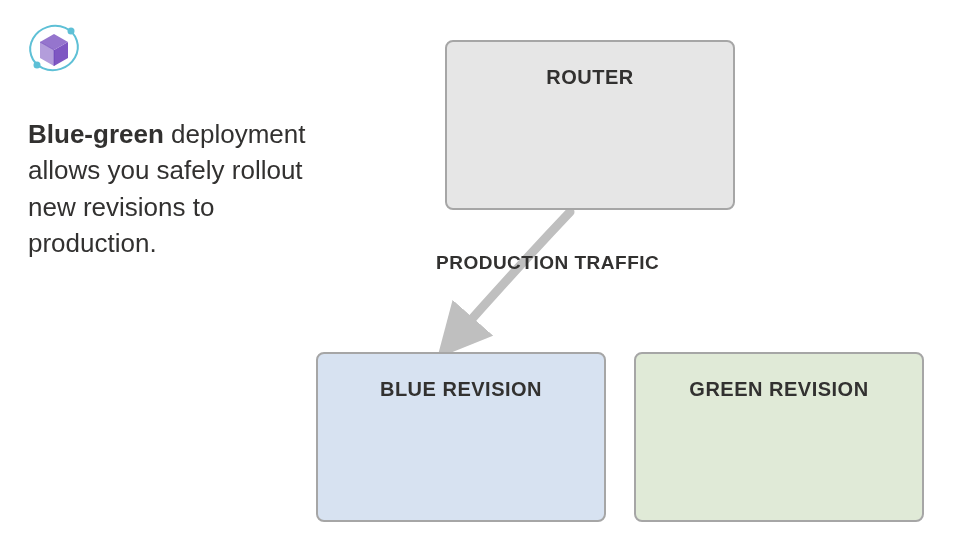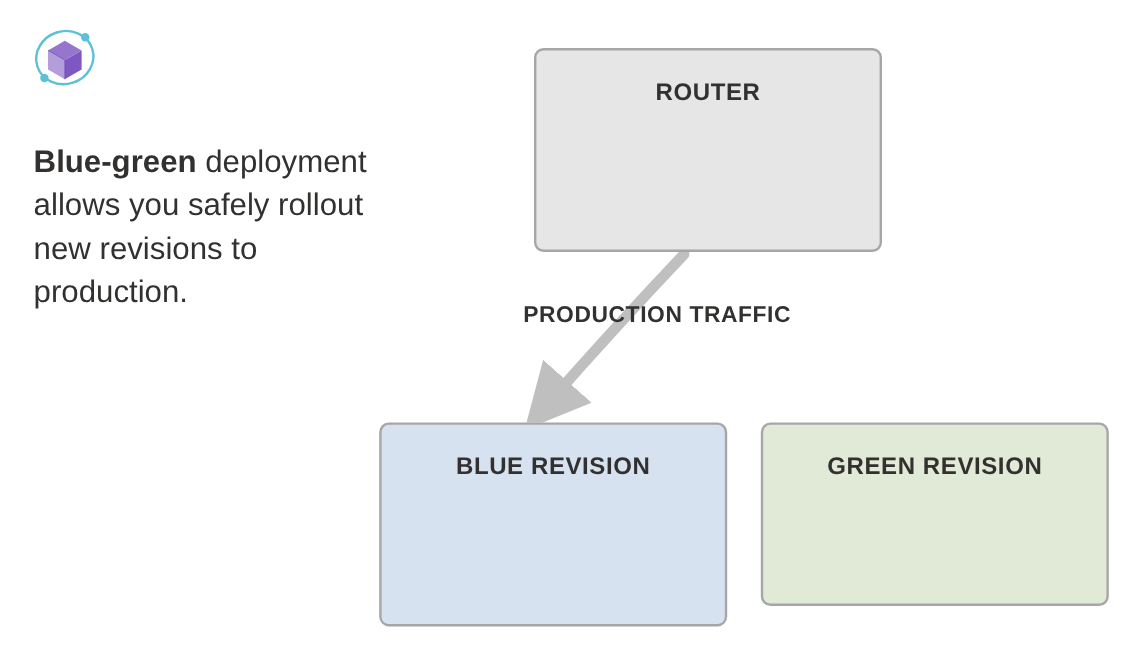--- a/index.html
+++ b/index.html
@@ -65,21 +65,21 @@
       width: 290px;
       height: 170px;
       background: #d7e2f1;
       border-color: #a6a6a6;
       justify-content: center;
     }
     .green-box {
       top: 352px;
       left: 634px;
       width: 290px;
-      height: 153px;
+      height: 170px;
       background: #e0ead7;
       border-color: #a6a6a6;
     }
     .arrow-container {
       position: absolute;
       top: 210px;
       left: 420px;
       width: 180px;
       height: 142px;
       pointer-events: none;

